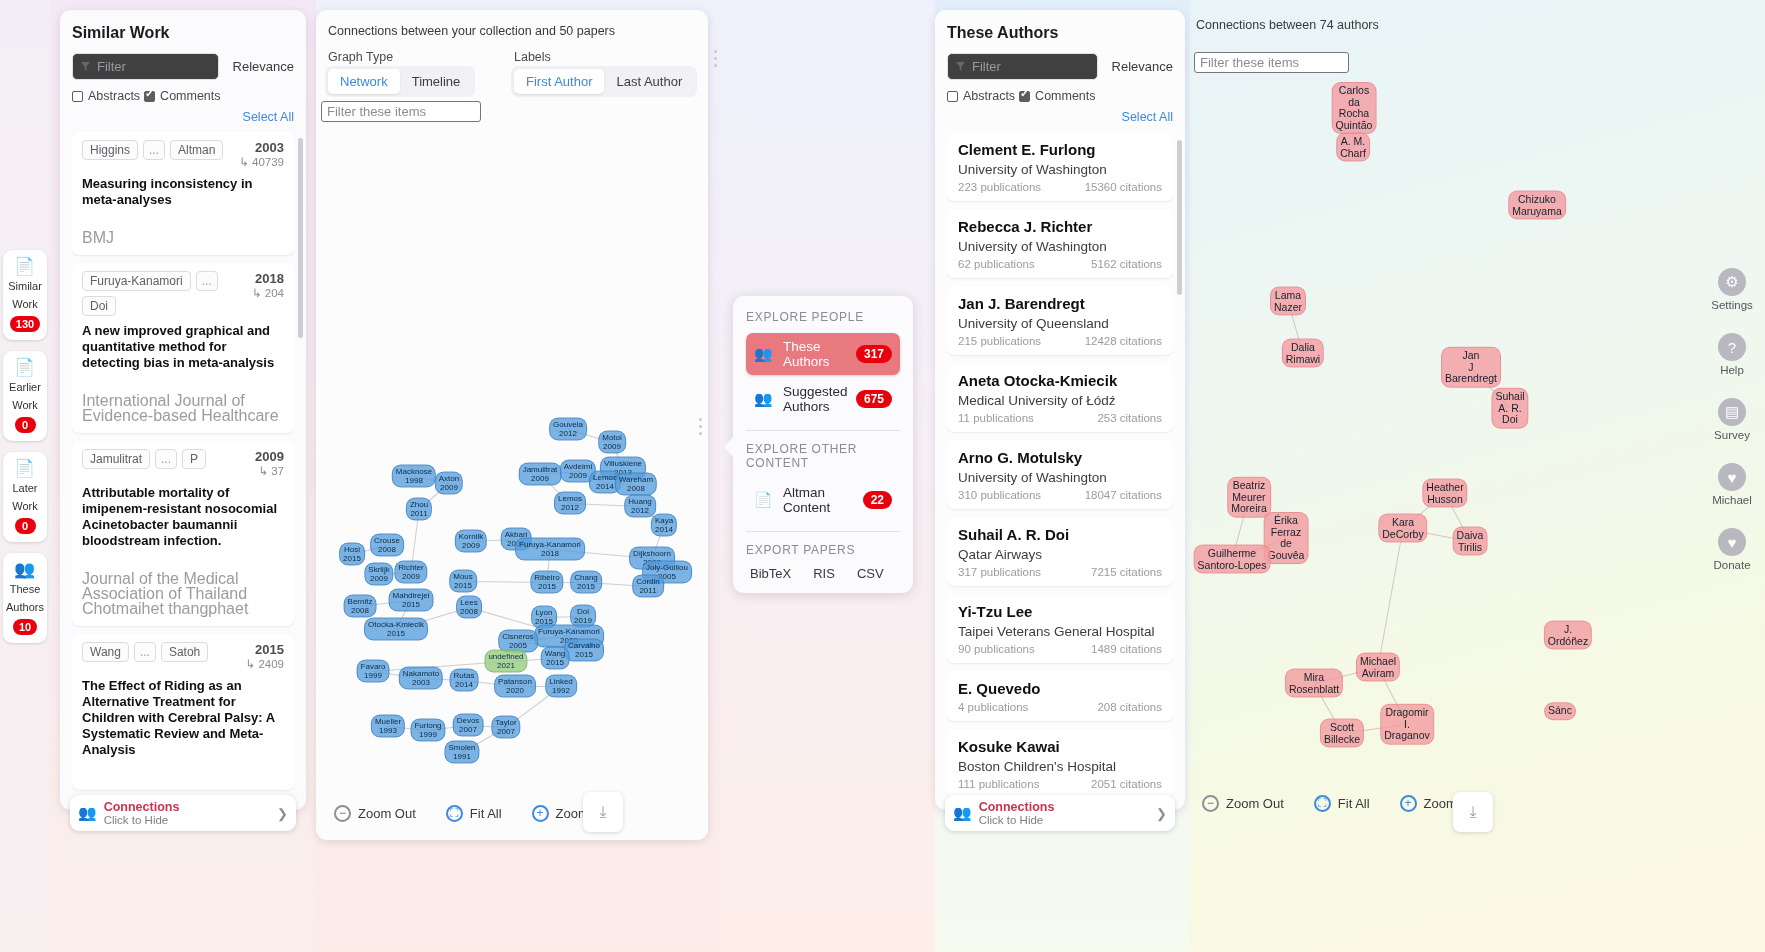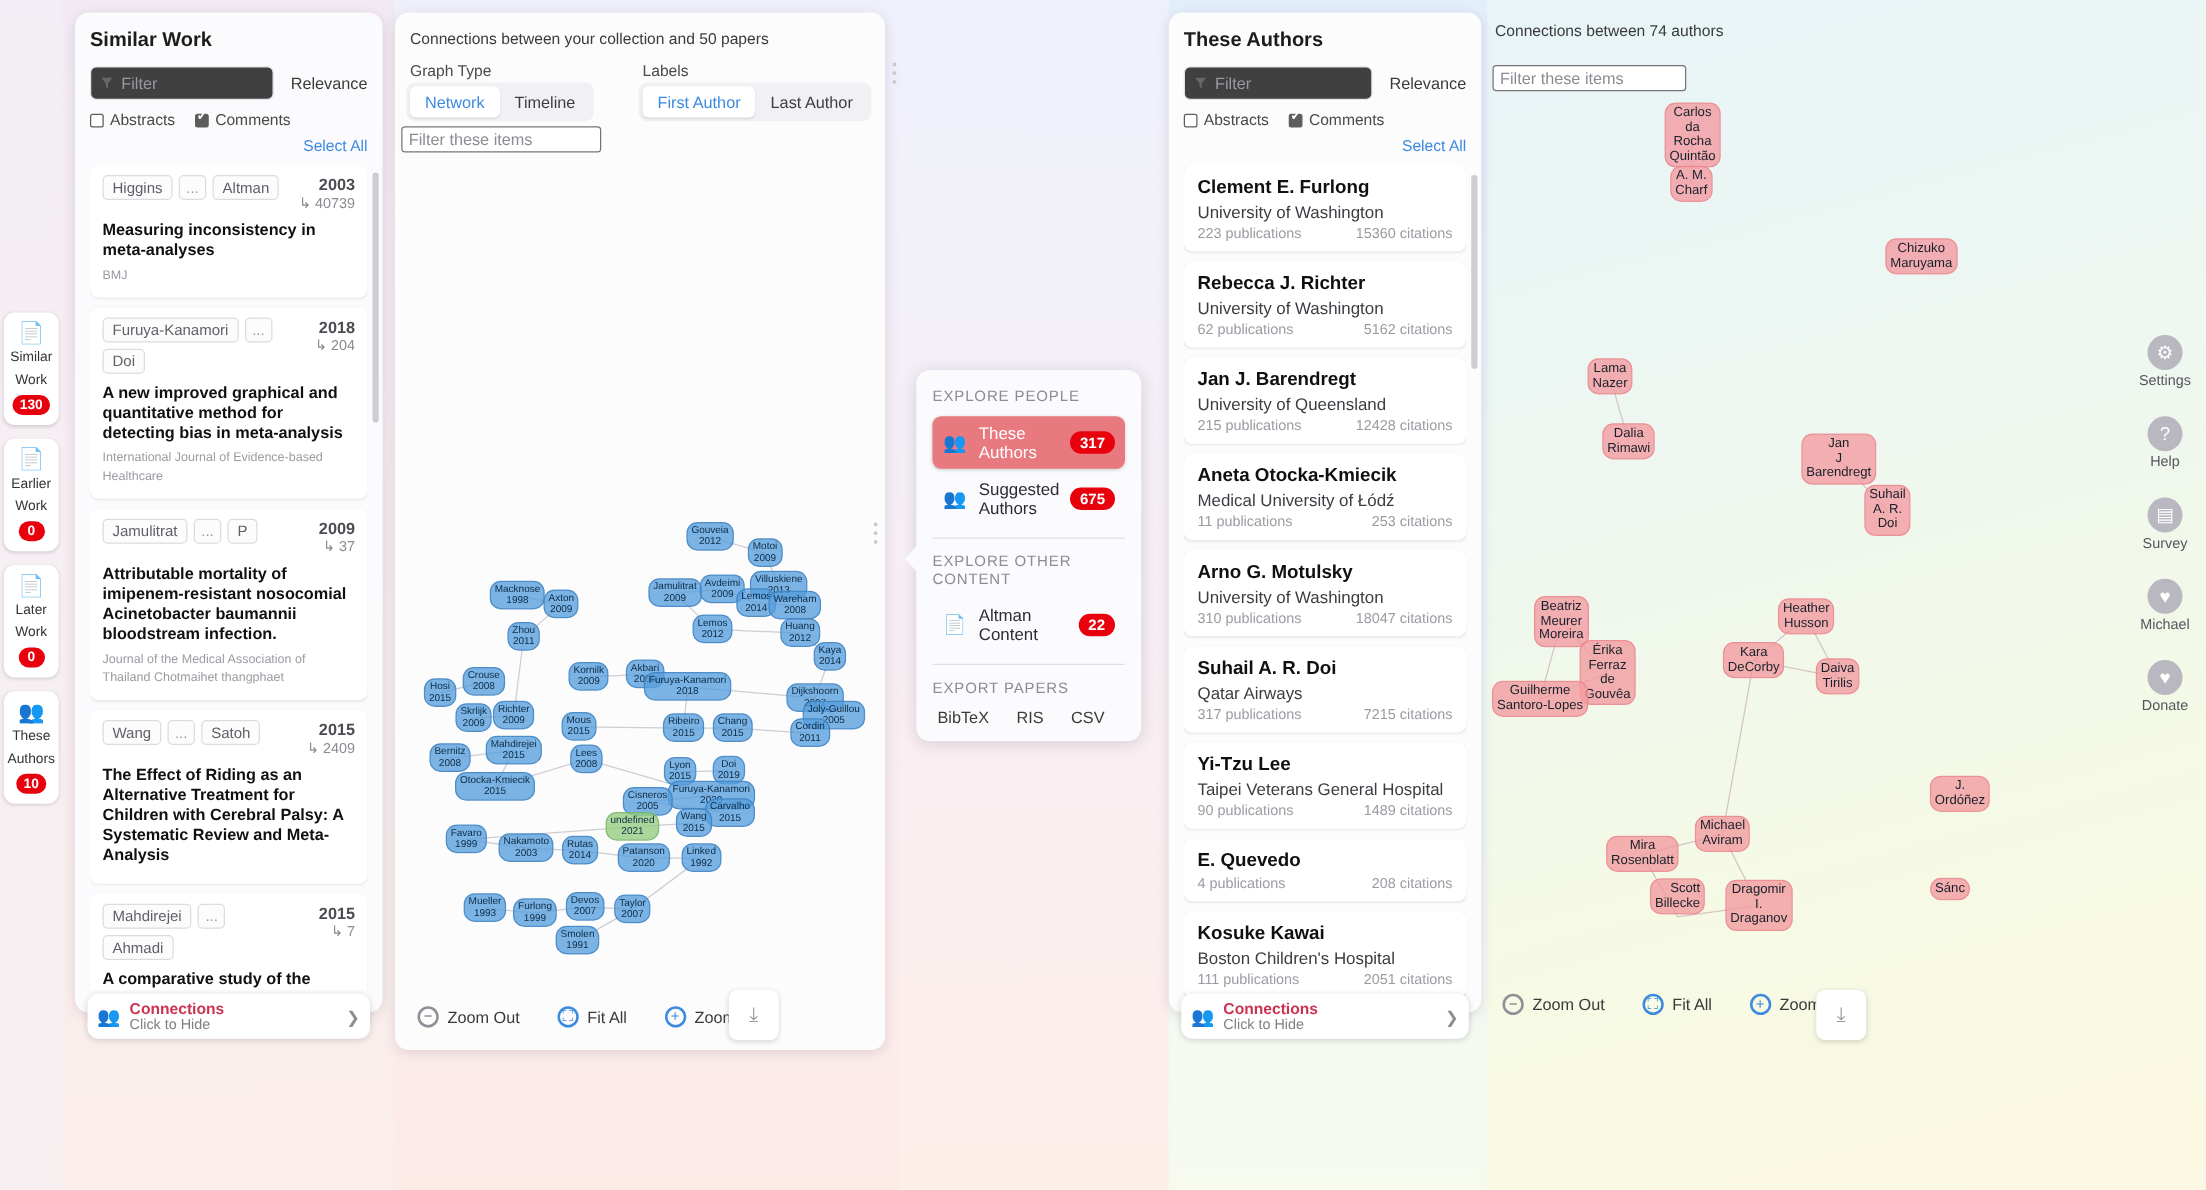--- a/index.html
+++ b/index.html
@@ -49,21 +49,21 @@
 
   .filter-row { display:flex; align-items:center; }
   .filter-box {
     flex:1; height:27px; background:#404040; border:1px solid #e4e2e8;
     border-radius:5px; display:flex; align-items:center; padding:0 8px;
   }
   .funnel { width:9px; height:9px; margin-right:7px; opacity:.45; }
   .filter-ph { font-size:13px; color:#9a98a0; }
   .relevance { font-size:13px; color:#3a3a3a; margin-left:14px; }
 
-  .chk-row { display:flex; align-items:center; gap:16px; margin-top:9px; }
+  .chk-row { display:flex; align-items:center; gap:4px; margin-top:9px; }
   .chk { display:flex; align-items:center; gap:5px; }
   .box {
     width:11px; height:11px; border:1.6px solid #5d5d5d; border-radius:2px;
     background:#fff; display:inline-block;
   }
   .box.on { background:#5d5d5d; position:relative; }
   .box.on:after {
     content:"✓"; position:absolute; left:0px; top:-4px;
     color:#fff; font-size:11px; line-height:11px; font-weight:bold;
   }
@@ -79,21 +79,21 @@
   .chips { flex:1; display:flex; gap:5px; flex-wrap:wrap; }
   .chip {
     border:1px solid #dcdce0; border-radius:4px; padding:2px 7px;
     font-size:12px; color:#5f5f66; background:#fcfcfd; white-space:nowrap;text-align:center;
   }
   .chip.dots { color:#9b9ba2; padding:2px 5px; }
   .pc-yr { text-align:right; min-width:52px; }
   .yr { font-size:13px; font-weight:bold; color:#4c4c52; }
   .cites { font-size:11.5px; color:#8b8b92; }
   .ptitle { font-size:13px; font-weight:bold; color:#101010; line-height:16px; margin-top:7px; }
-  .pjournal { font-size:10px; color:#9b9ba2; margin-top:5px; line-height:15px; }
+  .pjournal { font-size:16px; color:#9b9ba2; margin-top:22px; line-height:15px; }
 
   .acard { background:#fff; border-radius:7px; margin-bottom:8px; padding:9px 11px 8px;
            box-shadow:0 1px 2px rgba(0,0,0,.08); }
   .aname { font-size:15px; font-weight:bold; color:#101010; }
   .aaff  { font-size:13.5px; color:#3c3c42; margin-top:4px; }
   .astat { display:flex; justify-content:space-between; margin-top:4px; }
   .astat span { font-size:11.5px; color:#9b9ba2; }
 
   .scrollbar { position:absolute; width:5px; border-radius:3px; background:#cfcdd4; }
 
@@ -838,21 +838,21 @@
       </div>
       <div class="node a" style="left: 124px; top: 673px;">
         <div>Mira</div>
         <div>Rosenblatt</div>
       </div>
       <div class="node a" style="left: 217px; top: 714px;">
         <div>Dragomir</div>
         <div>I.</div>
         <div>Draganov</div>
       </div>
-      <div class="node a" style="left: 152px; top: 707px; text-align: right;">
+      <div class="node a" style="left: 152px; top: 723px;">
         <div>Scott</div>
         <div>Billecke</div>
       </div>
       <div class="node a" style="left: 378px; top: 625px;">
         <div>J.</div>
         <div>Ordóñez</div>
       </div>
       <div class="node a" style="left: 370px; top: 701px;">
         <div>Sánc</div>
       </div>

